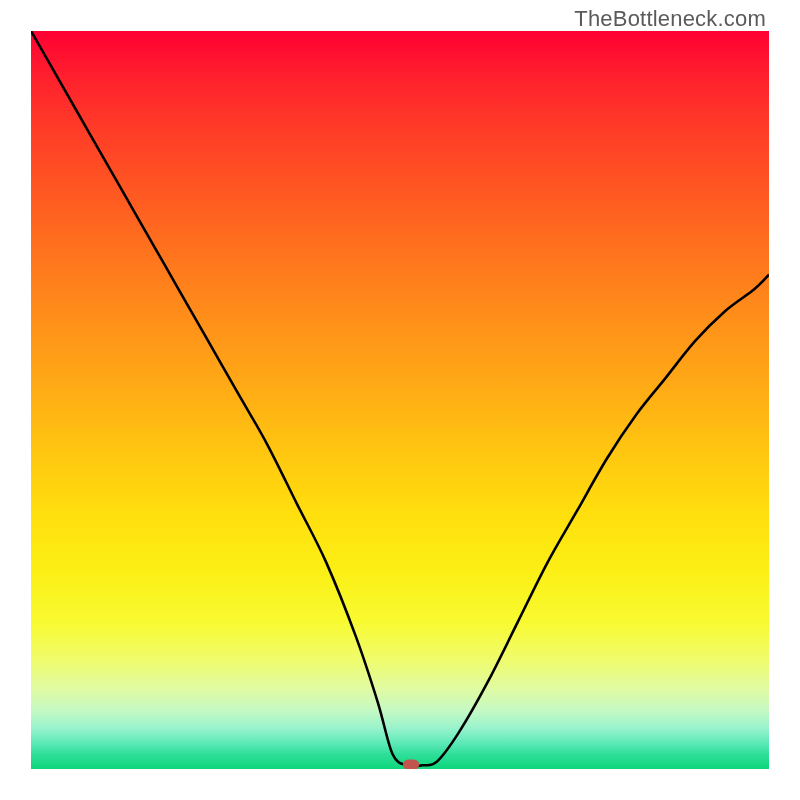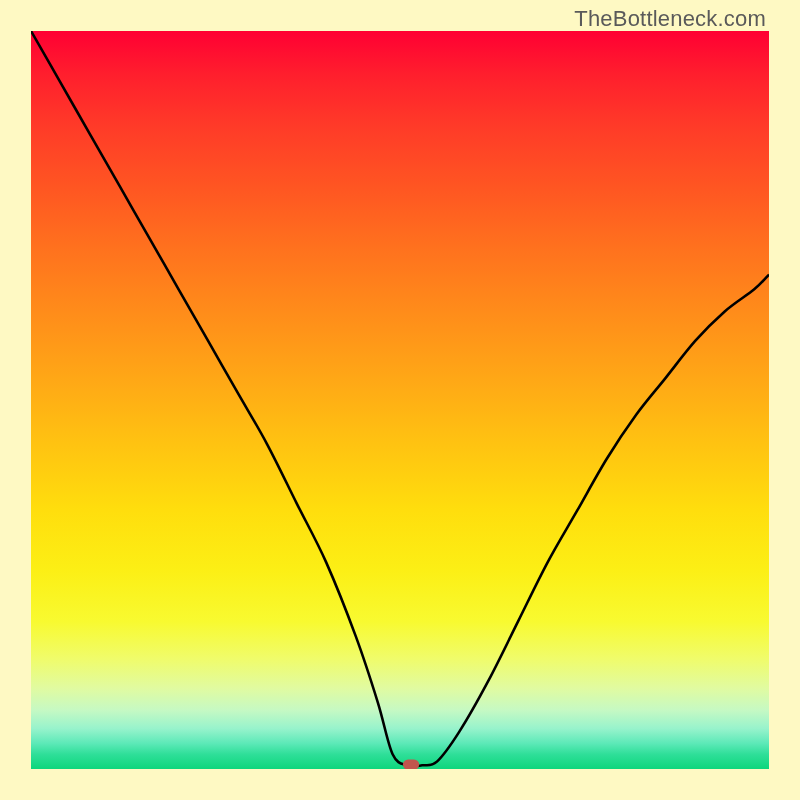--- a/index.html
+++ b/index.html
@@ -8,21 +8,21 @@
     background: #000;
     width: 800px;
     height: 800px;
     overflow: hidden;
     font-family: Arial, sans-serif;
   }
   .frame {
     position: relative;
     width: 800px;
     height: 800px;
-    background: #fef9c3;
+    background: #ffffff;
   }
   .plot-area {
     position: absolute;
     left: 31px;
     top: 31px;
     width: 738px;
     height: 738px;
     background: linear-gradient(to bottom,
       #ff0033 0%,
       #ff1f2d 6%,

